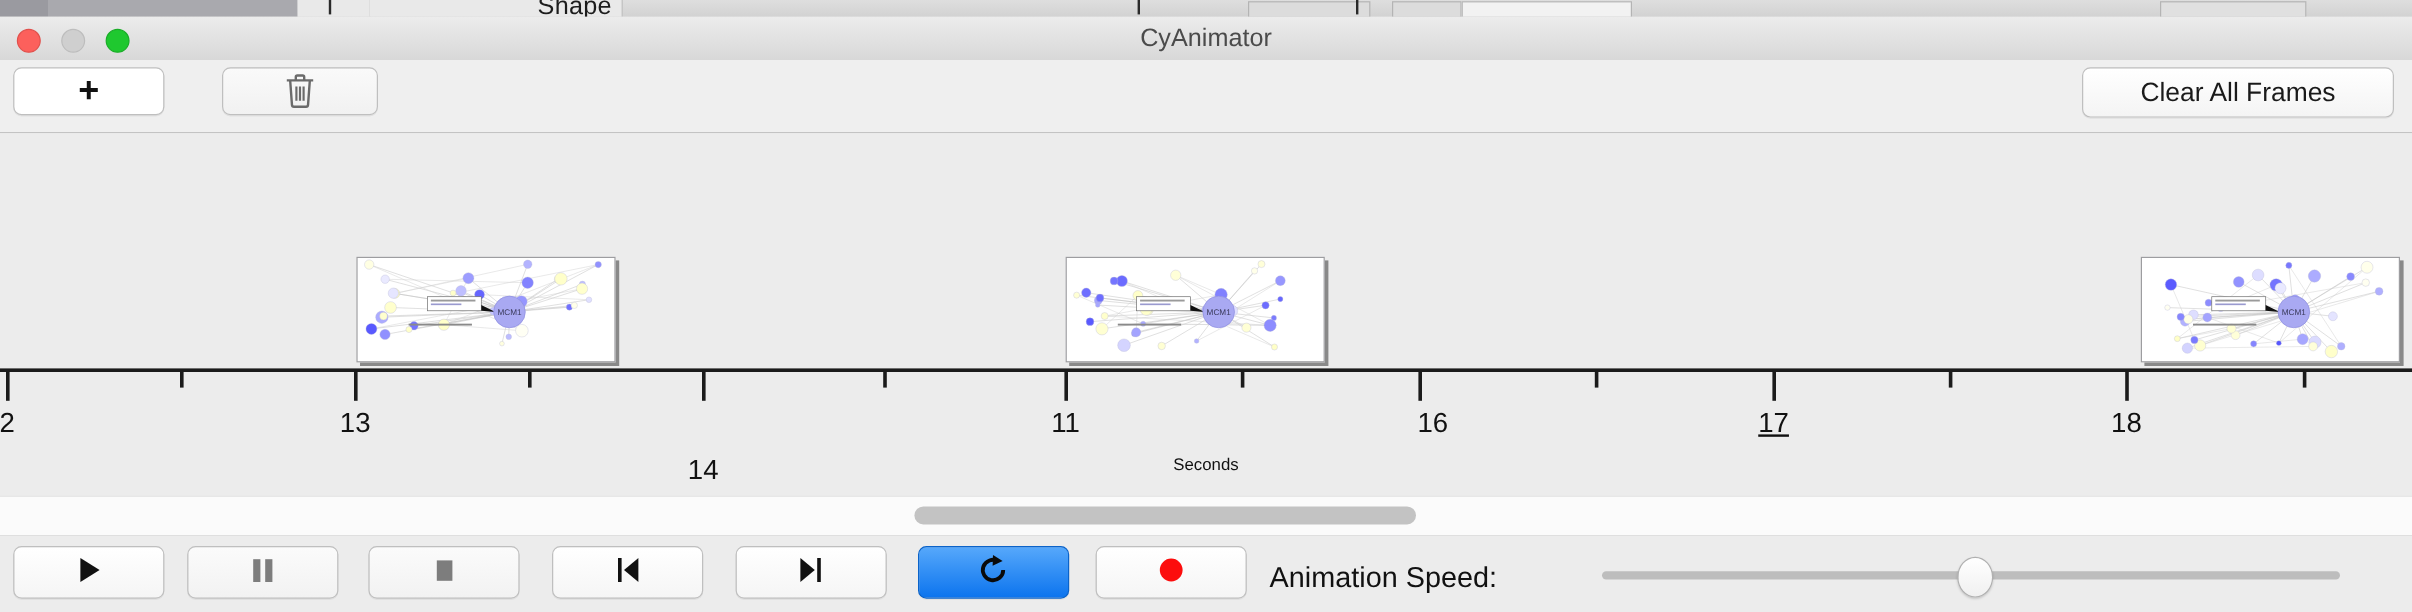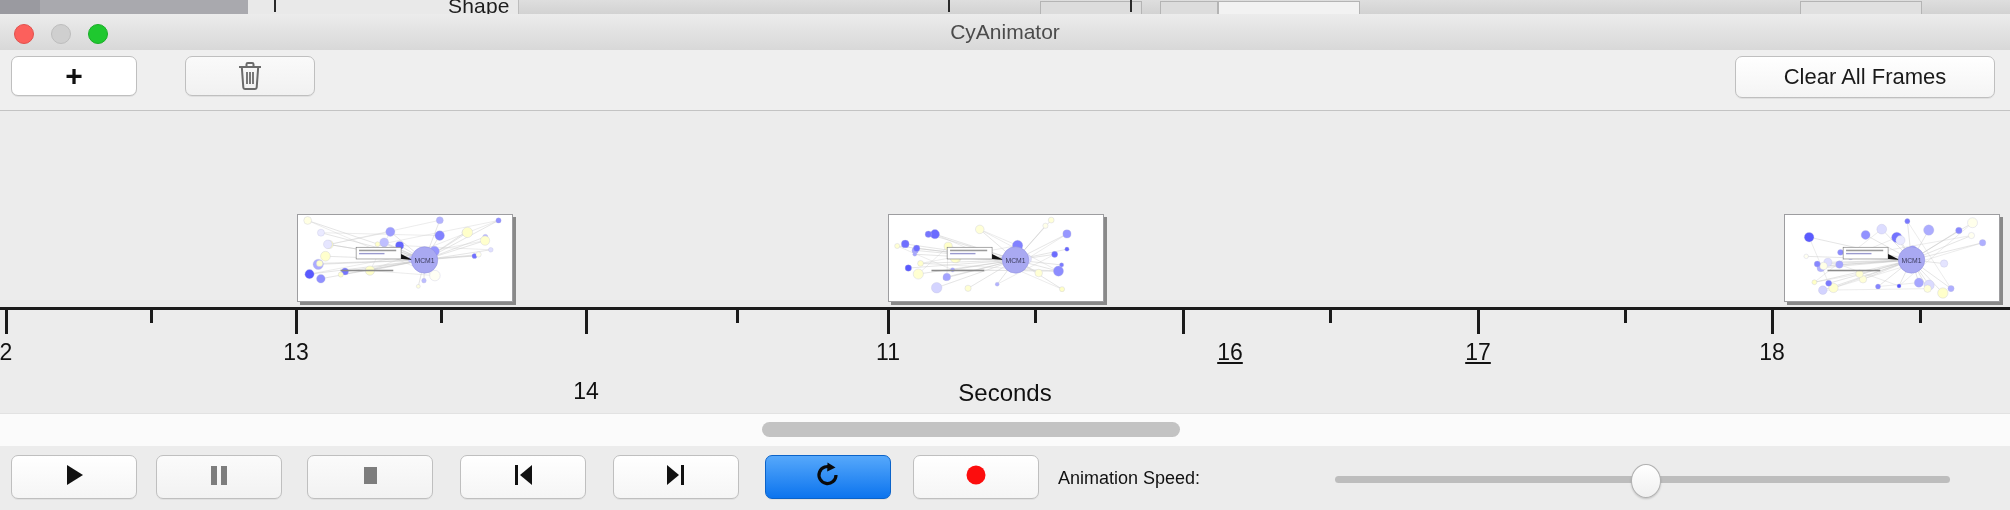--- a/index.html
+++ b/index.html
@@ -55,21 +55,21 @@
   
   .timeline{position:absolute;left:0;top:111px;width:2010px;height:302px;
     background:#ececec;overflow:hidden;}
   .axis-line{position:absolute;left:0;top:196px;width:2010px;height:3px;background:#1b1b1b;}
   .tick{position:absolute;top:199px;width:3px;background:#1b1b1b;}
   .tick.major{height:24px;}
   .tick.minor{height:13px;}
   .tick-label{position:absolute;top:228px;font-size:23px;color:#111;
     transform:translateX(-50%);white-space:nowrap;}
   .axis-title{position:absolute;top:268px;width:2010px;text-align:center;
-    font-size:24px;color:#111;}
+    font-size:14px;color:#111;}
 
   
   .frame{position:absolute;top:0;width:216px;height:88px;
     background:#fff;border:1px solid #9d9da0;
     box-shadow:3px 3px 0 rgba(120,120,120,.85);
     overflow:hidden;box-sizing:border-box;}
   .frame svg{display:block;width:100%;height:100%;}
 
   
   .hscroll{position:absolute;left:0;top:413px;width:2010px;height:32px;
@@ -77,21 +77,21 @@
   .hthumb{position:absolute;top:8px;height:15px;border-radius:8px;background:#c3c3c3;}
 
   
   .controls{position:absolute;left:0;top:446px;width:2010px;height:64px;background:#ececec;}
   .cbtn{position:absolute;top:9px;height:44px;border:1px solid #bfbfbf;border-radius:7px;
     background:linear-gradient(#ffffff,#f5f5f5);
     display:flex;align-items:center;justify-content:center;box-sizing:border-box;
     box-shadow:0 1px 0 rgba(0,0,0,.05);cursor:default;}
   .cbtn.flat{background:linear-gradient(#fbfbfb,#f2f2f2);}
   .cbtn.active{background:linear-gradient(#56a8fb,#0c74ee);border:1px solid #0b63c9;}
-  .spd-label{position:absolute;left:1058px;top:22px;font-size:18px;color:#111;}
+  .spd-label{position:absolute;left:1058px;top:22px;font-size:24px;color:#111;}
   .slider-track{position:absolute;left:1335px;top:476px;width:615px;height:7px;
     border-radius:4px;background:#bdbdbd;}
   .slider-knob{position:absolute;left:1631px;top:464px;width:28px;height:32px;
     border-radius:50%;background:linear-gradient(#ffffff,#f0f0f0);
     border:1px solid #b0b0b0;box-shadow:0 1px 2px rgba(0,0,0,.18);}
 </style>
 </head>
 <body>
 
 <div class="app">
@@ -149,21 +149,21 @@
         <div class="tick major" style="left: 295px;"></div>
         <div class="tick-label" style="left: 296px; text-align: right;">13</div>
         <div class="tick minor" style="left: 440px;"></div>
         <div class="tick major" style="left: 585px;"></div>
         <div class="tick-label" style="left: 586px; margin-top: 39px;">14</div>
         <div class="tick minor" style="left: 736px;"></div>
         <div class="tick major" style="left: 887px;"></div>
         <div class="tick-label" style="left: 888px;">11</div>
         <div class="tick minor" style="left: 1034px;"></div>
         <div class="tick major" style="left: 1182px;"></div>
-        <div class="tick-label" style="left: 1230px; text-decoration: underline;">16</div>
+        <div class="tick-label" style="left: 1194px;">16</div>
         <div class="tick minor" style="left: 1329px;"></div>
         <div class="tick major" style="left: 1477px;"></div>
         <div class="tick-label" style="left: 1478px; text-decoration: underline;">17</div>
         <div class="tick minor" style="left: 1624px;"></div>
         <div class="tick major" style="left: 1771px;"></div>
         <div class="tick-label" style="left: 1772px;">18</div>
         <div class="tick minor" style="left: 1919px;"></div>
       </div>
     <div id="frames">
         <div class="frame" style="left: 297px; top: 103px;">

